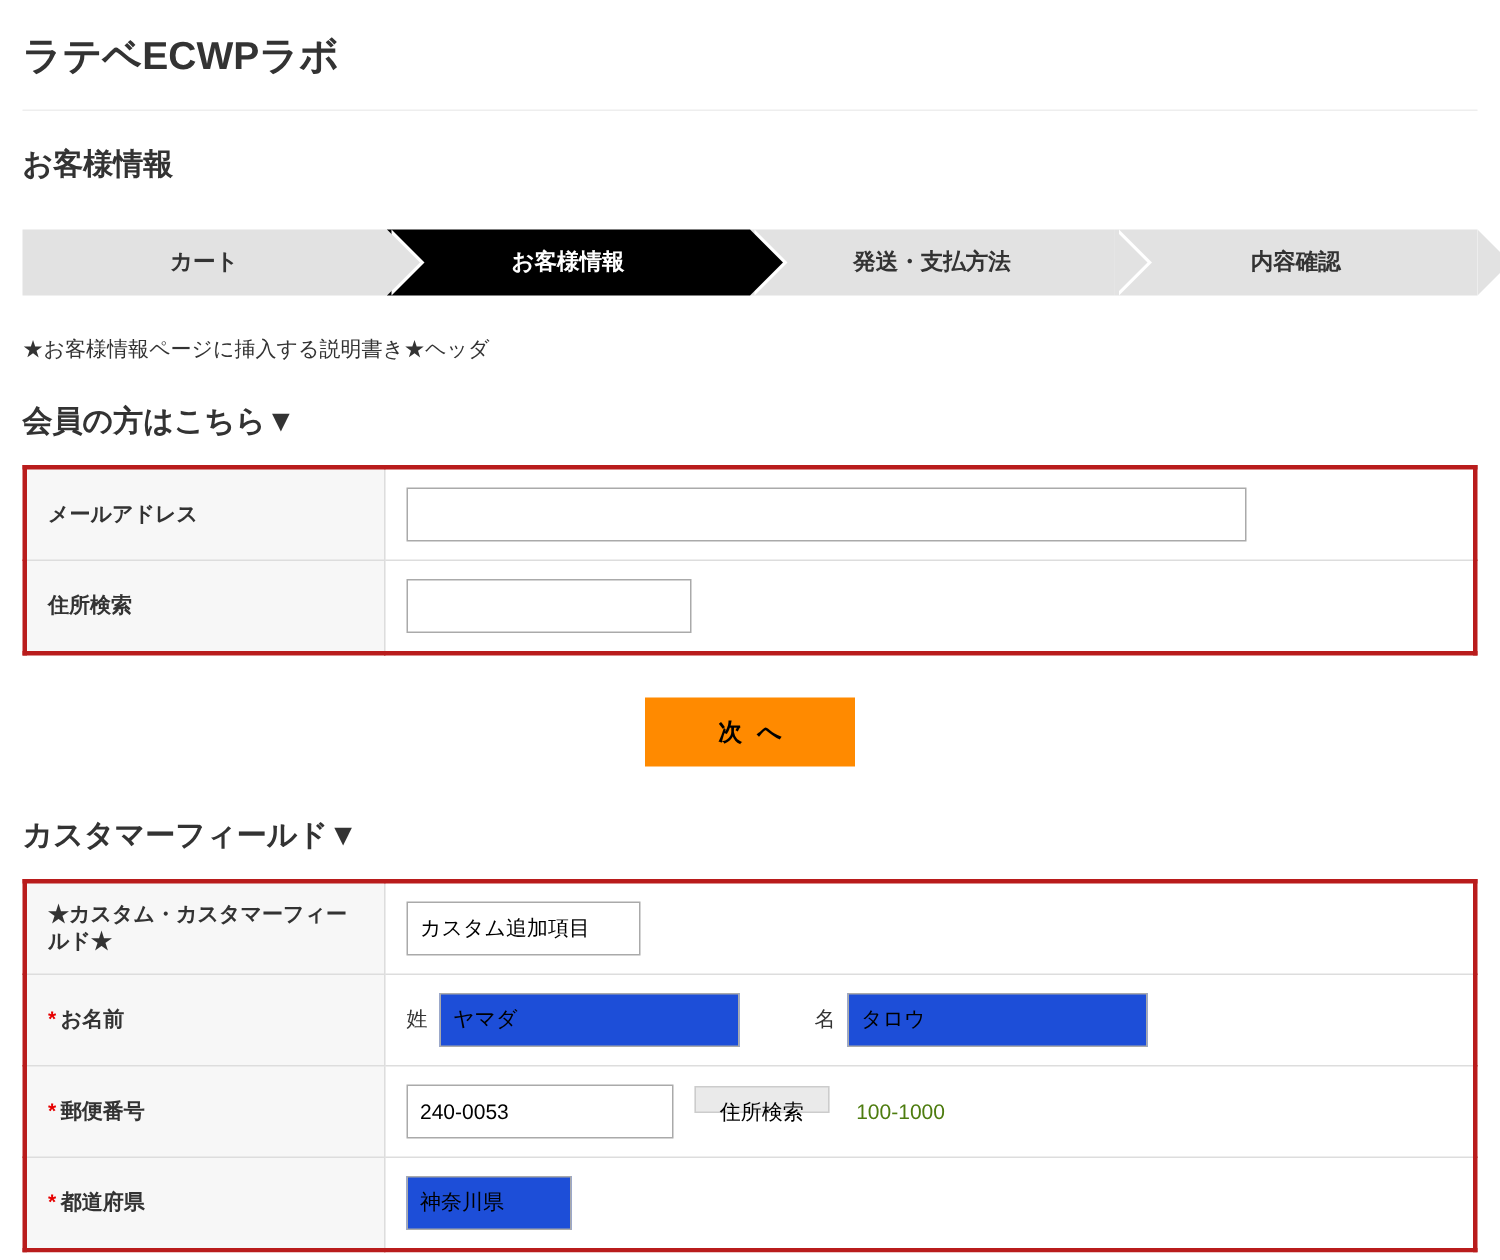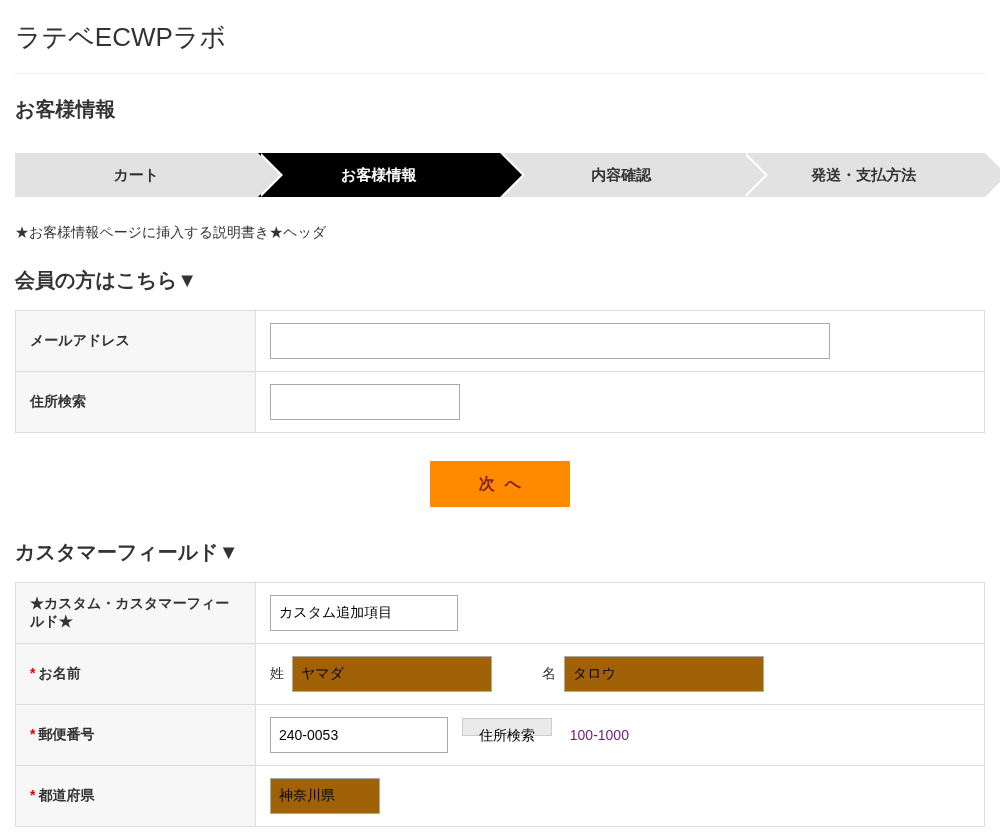--- a/index.html
+++ b/index.html
@@ -1,18 +1,18 @@
 <!DOCTYPE html>
 <html><head>
 <meta charset="utf-8">
 <style>
 * { box-sizing: border-box; margin: 0; padding: 0; }
 body { font-family: "Hiragino Kaku Gothic ProN", "メイリオ", Meiryo, sans-serif; font-size: 14px; color: #333; background: #fff; }
 .container { width: 1000px; margin: 0; padding: 0 15px; }
-.site-title { font-size: 26px; font-weight: normal; padding: 20px 0 18px 0; border-bottom: 1px solid #eee; }
+.site-title { font-size: 26px; font-weight: bold; padding: 20px 0 18px 0; border-bottom: 1px solid #eee; }
 .page-title { font-size: 20px; font-weight: bold; margin: 22px 0 30px 0; }
 
 .progress { display: flex; margin-bottom: 26px; }
 .progress-step {
   position: relative;
   flex: 1;
   height: 44px;
   line-height: 44px;
   text-align: center;
   background: #e2e2e2;
@@ -45,83 +45,83 @@
 .progress-step.active { background: #000; color: #fff; }
 .progress-step.active::after { border-left-color: #000; }
 .progress-step:last-child::after,
 .progress-step:last-child::before {
   right: -22px;
 }
 
 .note { margin: 27px 0 25px 0; font-size: 14px; }
 .section-heading { font-weight: bold; font-size: 20px; margin: 20px 0 16px 0; }
 
-table.formtbl { width: 100%; border-collapse: collapse; border: 1px solid #b91c1c; }
+table.formtbl { width: 100%; border-collapse: collapse; border: 3px solid #b91c1c; }
 table.formtbl th, table.formtbl td { border: 1px solid #ddd; padding: 12px 14px; font-size: 14px; vertical-align: middle; }
 table.formtbl th { background: #f7f7f7; width: 240px; text-align: left; font-weight: bold; }
 
 input[type="text"], input[type="password"], input[type="email"] {
   border: 1px solid #aaa;
   padding: 7px 8px;
   font-size: 14px;
   height: 36px;
 }
 .w-wide { width: 560px; }
 .w-pass { width: 190px; }
-.w-med { width: 188px; }
+.w-med { width: 156px; }
 .w-name { width: 200px; }
 .w-zip { width: 178px; }
-.bg-hl { background: #a16207; }
+.bg-hl { background: #1d4ed8; }
 
 .label-inline { display: inline-block; margin-right: 8px; font-size: 14px; }
 
 .req { color: #e60000; margin-right: 3px; }
 
 .btn-row { text-align: center; margin: 28px 0 32px 0; }
 .btn-next {
   display: inline-block;
   background: #ff8a00;
-  color: #7f1d1d;
+  color: #000000;
   border: none;
   width: 140px;
   height: 46px;
   font-size: 16px;
   font-weight: bold;
   letter-spacing: 10px;
   text-indent: 10px;
   cursor: pointer;
 }
 .btn-search {
   background: #eaeaea;
   border: 1px solid #ccc;
   padding: 8px 16px;
   font-size: 14px;
   cursor: pointer;
   margin-left: 10px;
   height: 18px;
 }
-.hint { color: #701a75; margin-left: 14px; font-size: 14px; }
+.hint { color: #4d7c0f; margin-left: 14px; font-size: 14px; }
 
 .name-cell { display: flex; gap: 50px; }
 .name-group { display: flex; align-items: center; }
 </style>
 </head>
 <body>
 
 <div class="container">
 
   <h1 class="site-title">ラテベECWPラボ</h1>
 
   <h2 class="page-title">お客様情報</h2>
 
   <div class="progress">
     <div class="progress-step">カート</div>
     <div class="progress-step active">お客様情報</div>
+    <div class="progress-step">発送・支払方法</div>
     <div class="progress-step">内容確認</div>
-    <div class="progress-step">発送・支払方法</div>
   </div>
 
   <p class="note">★お客様情報ページに挿入する説明書き★ヘッダ</p>
 
   <div class="section-heading">会員の方はこちら▼</div>
 
   <table class="formtbl">
     <tbody>
         <tr>
       <th>メールアドレス</th>

